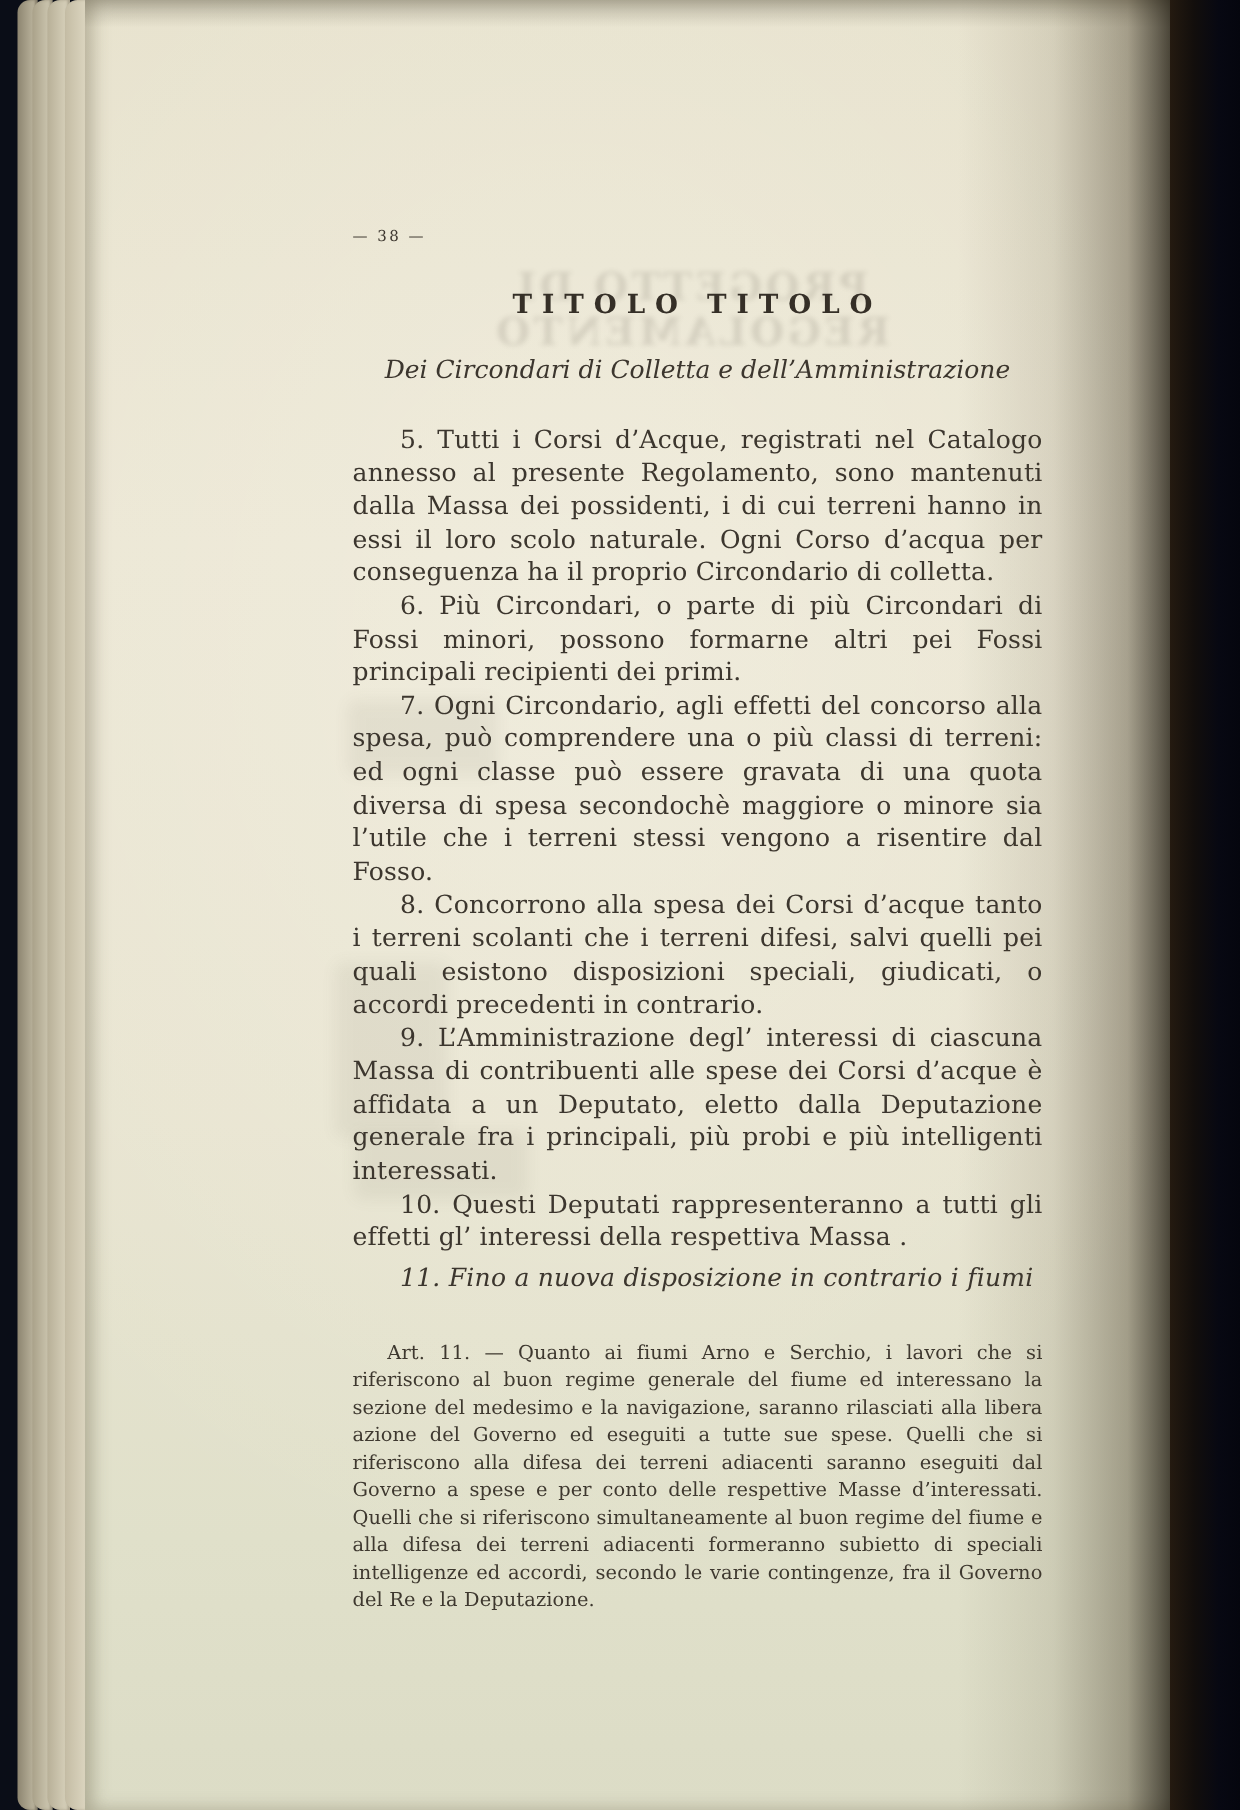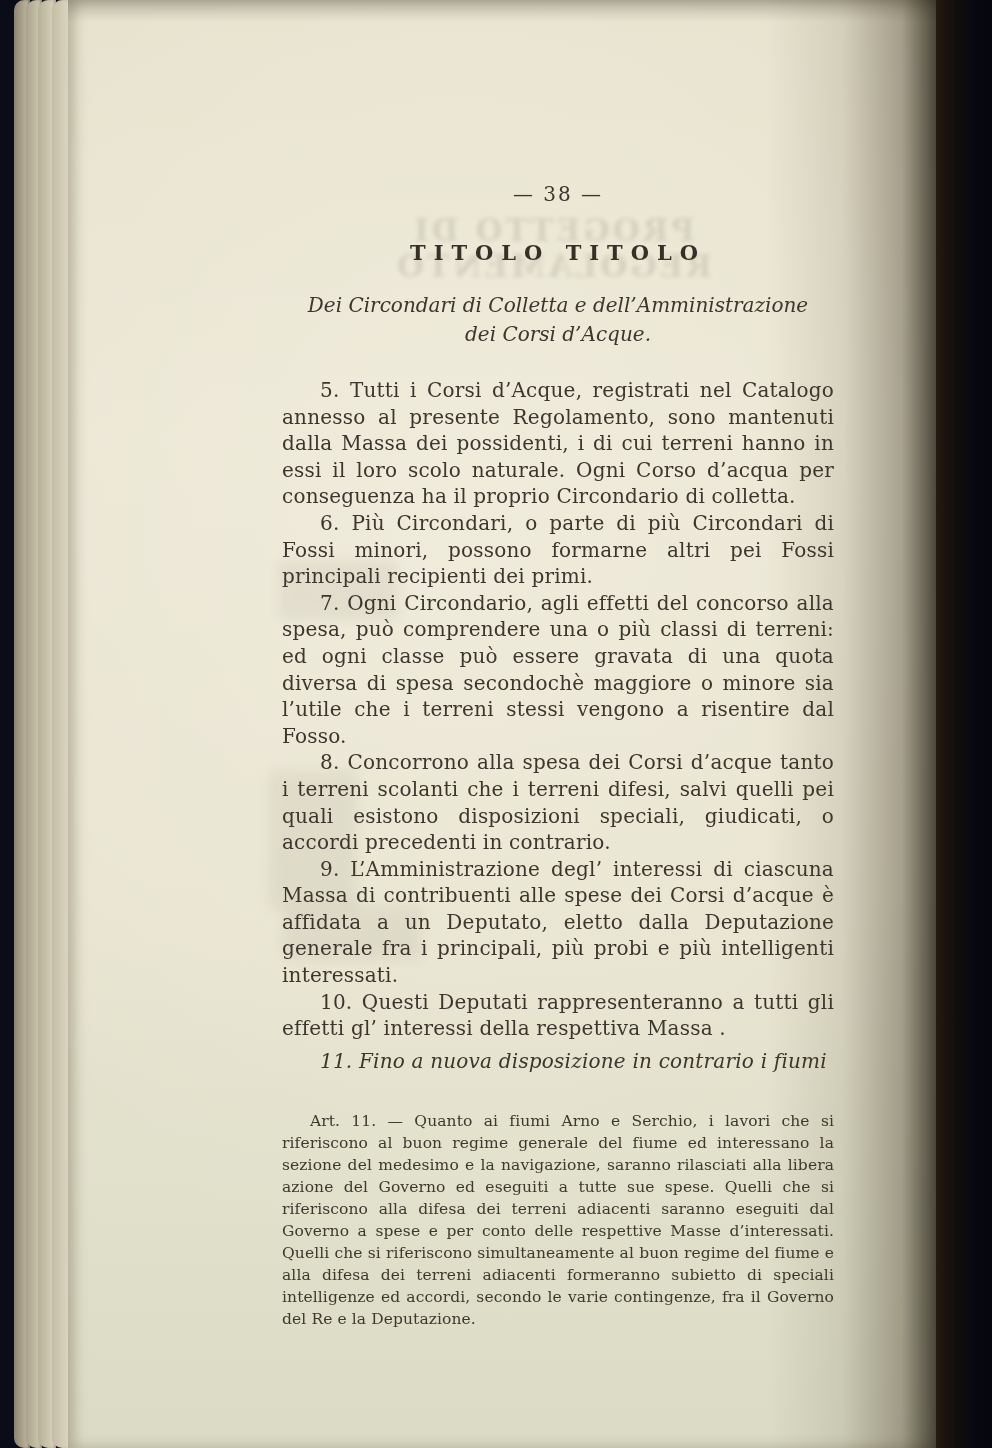--- a/index.html
+++ b/index.html
@@ -85,22 +85,22 @@
   .smudge.s3 { left: 215px; top: 905px; width: 140px; height: 55px; }
 
   
   .content {
     position: absolute;
     left: 214px; top: 182px;
     width: 552px;
     color: #3c362e;
   }
   .page-number {
-    text-align: center;
-    font-size: 20px;
+    text-align: left;
+    font-size: 12px;
     letter-spacing: 2px;
     margin: 0 0 34px 0;
   }
   .title {
     text-align: center;
     font-size: 21px;
     font-weight: bold;
     letter-spacing: 0.38em;
     margin: 0 0 26px 0;
     color: #352f27;
@@ -150,21 +150,20 @@
     <div class="smudge s2"></div>
     <div class="smudge s3"></div>
 
     <div class="content">
       <div class="page-number">— 38 —</div>
 
       <h1 class="title">TITOLO TITOLO</h1>
 
       <div class="subtitle">
         <div>Dei Circondari di Colletta e dell’Amministrazione</div>
-        <div>dei Corsi d’Acque.</div>
       </div>
 
       <p class="para">5. Tutti i Corsi d’Acque, registrati nel Catalogo annesso al presente Regolamento, sono mantenuti dalla Massa dei possidenti, i di cui terreni hanno in essi il loro scolo naturale. Ogni Corso d’acqua per conseguenza ha il proprio Circondario di colletta.</p>
       <p class="para">6. Più Circondari, o parte di più Circondari di Fossi minori, possono formarne altri pei Fossi principali recipienti dei primi.</p>
       <p class="para">7. Ogni Circondario, agli effetti del concorso alla spesa, può comprendere una o più classi di terreni: ed ogni classe può essere gravata di una quota diversa di spesa secondochè maggiore o minore sia l’utile che i terreni stessi vengono a risentire dal Fosso.</p>
       <p class="para">8. Concorrono alla spesa dei Corsi d’acque tanto i terreni scolanti che i terreni difesi, salvi quelli pei quali esistono disposizioni speciali, giudicati, o accordi precedenti in contrario.</p>
       <p class="para">9. L’Amministrazione degl’ interessi di ciascuna Massa di contribuenti alle spese dei Corsi d’acque è affidata a un Deputato, eletto dalla Deputazione generale fra i principali, più probi e più intelligenti interessati.</p>
       <p class="para">10. Questi Deputati rappresenteranno a tutti gli effetti gl’ interessi della respettiva Massa .</p>
       <p class="para italic">11. Fino a nuova disposizione in contrario i fiumi</p>
 

